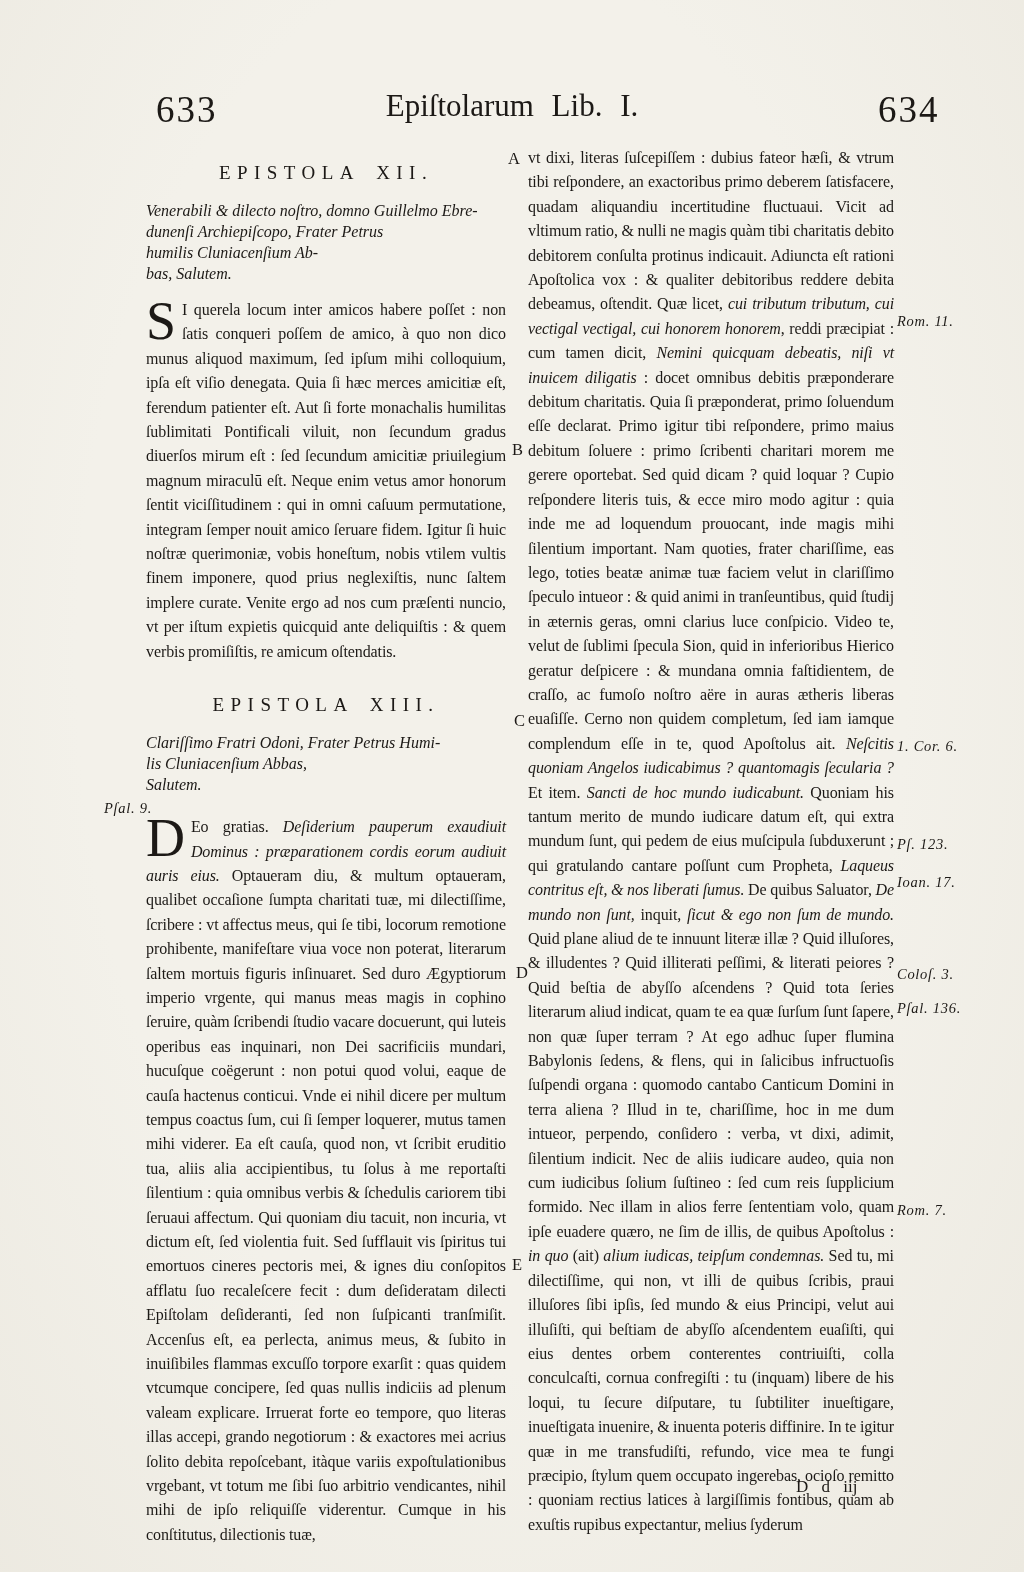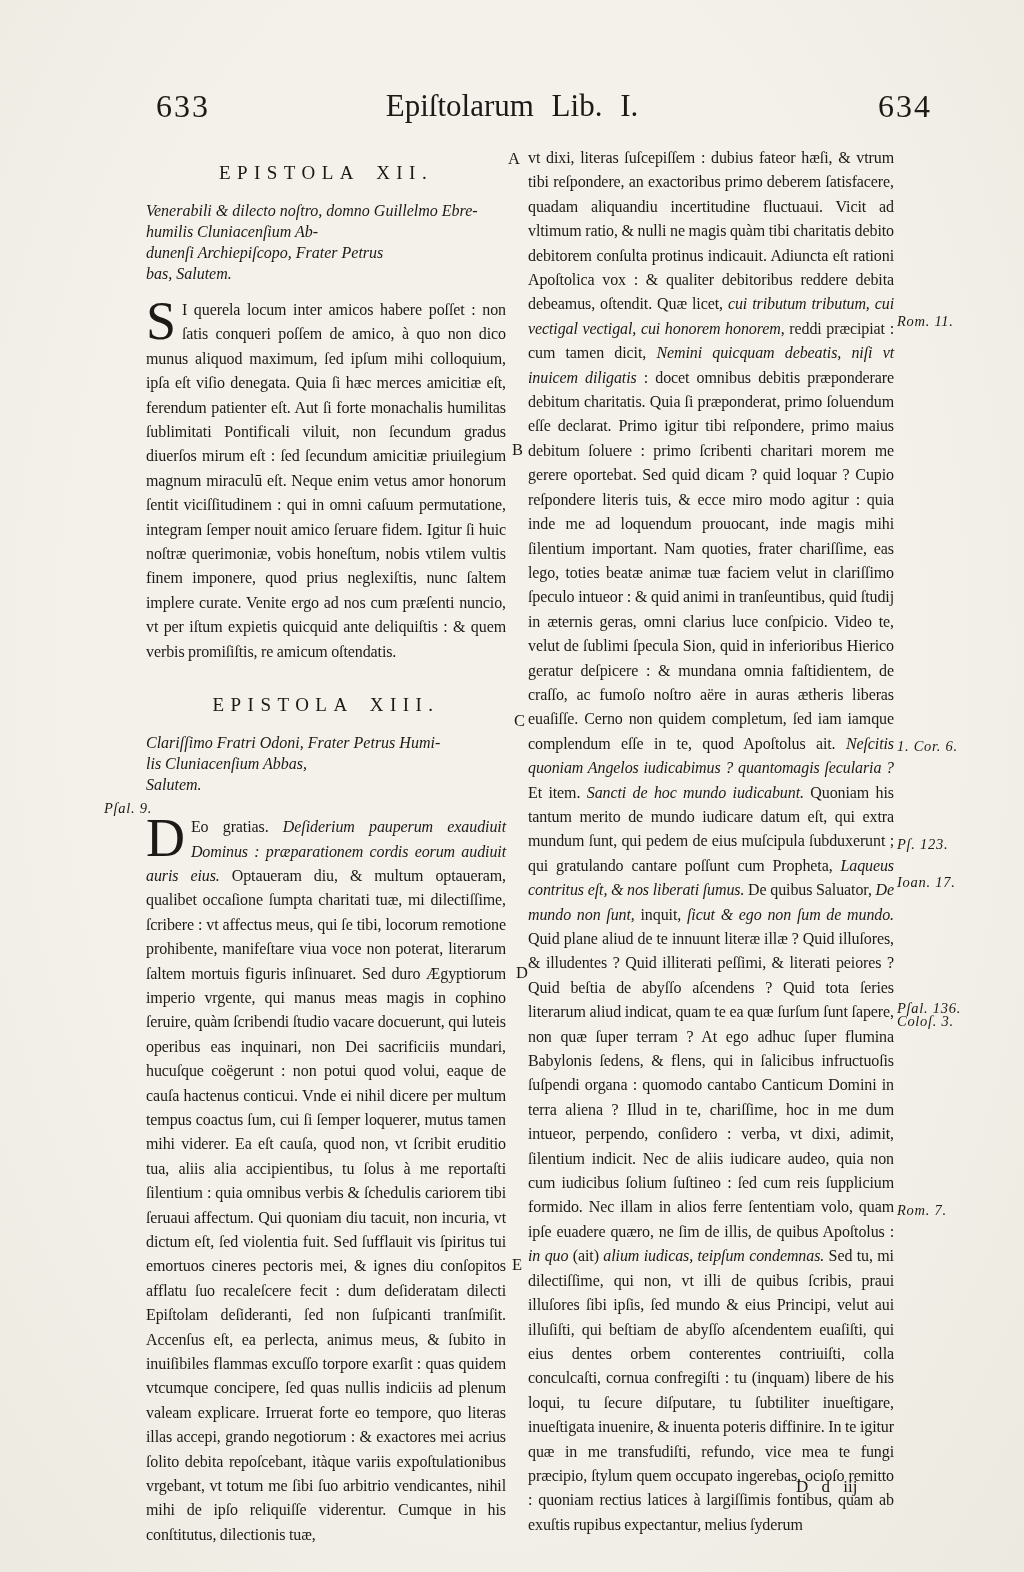--- a/index.html
+++ b/index.html
@@ -3,21 +3,21 @@
 <meta charset="utf-8">
 <style>
   html,body { margin:0; padding:0; background:#8a8782; }
   .page {
     position:relative; width:1024px; height:1572px; margin:0 auto;
     background: radial-gradient(ellipse at 48% 42%, #f3f1ea 55%, #ece9e0 100%);
     color:#1c1916; overflow:hidden;
     font-family:"Liberation Serif","DejaVu Serif",serif;
   }
   
-  .folio { position:absolute; top:88px; font-size:32px; letter-spacing:2px; }
+  .folio { position:absolute; top:88px; font-size:37px; letter-spacing:2px; }
   .folio.left  { left:156px; }
   .folio.right { left:878px; }
   .running-title {
     position:absolute; top:88px; left:50%; transform:translateX(-50%);
     font-size:31px; word-spacing:10px; white-space:nowrap;
   }
   
   .col { position:absolute; }
   .col-left  { left:146px; top:162px; width:360px; }
   .col-right { left:528px; top:146px; width:366px; }
@@ -57,22 +57,22 @@
 <div class="page">
 
   <div class="folio left">633</div>
   <div class="running-title">Epiſtolarum Lib. I.</div>
   <div class="folio right">634</div>
 
   <div class="col col-left">
     <h2 class="epistle-heading">EPISTOLA XII.</h2>
     <div class="salutation">
         <div>Venerabili &amp; dilecto noſtro, domno Guillelmo Ebre-</div>
+        <div>dunenſi Archiepiſcopo, Frater Petrus</div>
         <div>humilis Cluniacenſium Ab-</div>
-        <div>dunenſi Archiepiſcopo, Frater Petrus</div>
         <div>bas, Salutem.</div>
       </div>
     <p class="body-par"><span class="dropcap">S</span><span>I querela locum inter amicos habere poſſet : non ſatis conqueri poſſem de amico, à quo non dico munus aliquod maximum, ſed ipſum mihi colloquium, ipſa eſt viſio denegata. Quia ſi hæc merces amicitiæ eſt, ferendum patienter eſt. Aut ſi forte monachalis humilitas ſublimitati Pontificali viluit, non ſecundum gradus diuerſos mirum eſt : ſed ſecundum amicitiæ priuilegium magnum miraculū eſt. Neque enim vetus amor honorum ſentit viciſſitudinem : qui in omni caſuum permutatione, integram ſemper nouit amico ſeruare fidem. Igitur ſi huic noſtræ querimoniæ, vobis honeſtum, nobis vtilem vultis finem imponere, quod prius neglexiſtis, nunc ſaltem implere curate. Venite ergo ad nos cum præſenti nuncio, vt per iſtum expietis quicquid ante deliquiſtis : &amp; quem verbis promiſiſtis, re amicum oſtendatis.</span></p>
 
     <h2 class="epistle-heading second">EPISTOLA XIII.</h2>
     <div class="salutation second">
         <div>Clariſſimo Fratri Odoni, Frater Petrus Humi-</div>
         <div>lis Cluniacenſium Abbas,</div>
         <div>Salutem.</div>
       </div>
@@ -84,21 +84,21 @@
   </div>
 
   <div class="margin-notes left-rail">
       <div style="top: 800px;">Pſal. 9.</div>
     </div>
   <div class="margin-notes right-rail">
       <div style="top: 313px;">Rom. 11.</div>
       <div style="top: 738px;">1. Cor. 6.</div>
       <div style="top: 836px;">Pſ. 123.</div>
       <div style="top: 874px;">Ioan. 17.</div>
-      <div style="top: 966px; margin-top: 47px;">Coloſ. 3.</div>
+      <div style="top: 966px;">Coloſ. 3.</div>
       <div style="top: 1000px;">Pſal. 136.</div>
       <div style="top: 1202px;">Rom. 7.</div>
     </div>
 
   <div class="section-markers">
       <div style="top: 149px; left: 508px;">A</div>
       <div style="top: 440px; left: 512px;">B</div>
       <div style="top: 711px; left: 514px;">C</div>
       <div style="top: 963px; left: 516px;">D</div>
       <div style="top: 1255px; left: 512px;">E</div>

